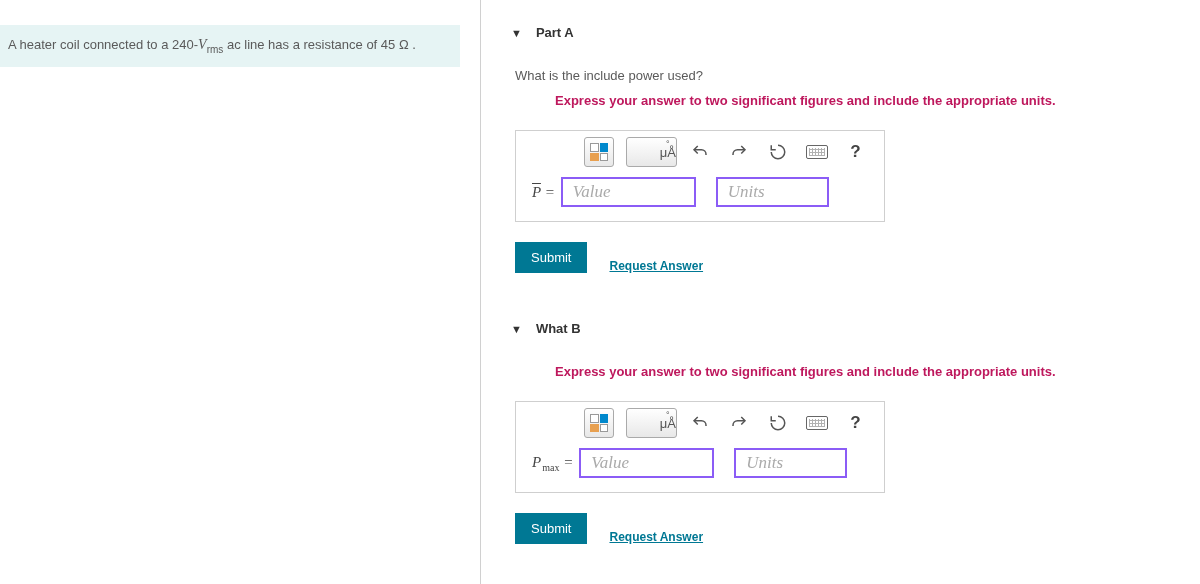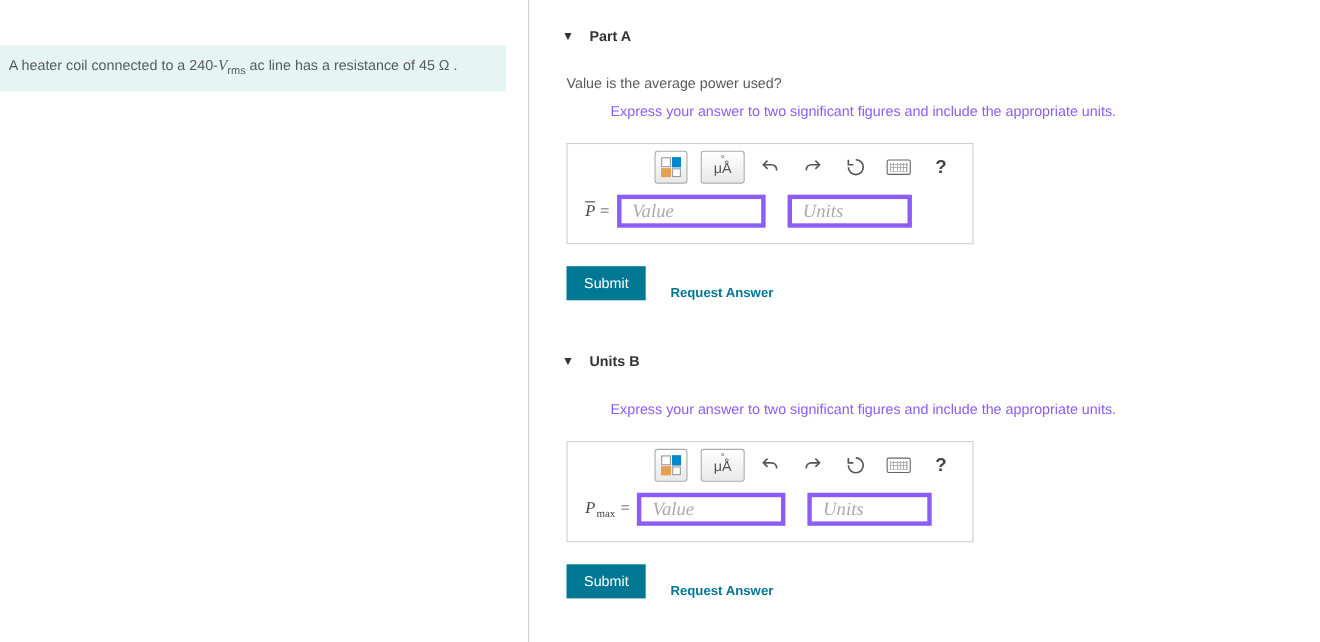--- a/index.html
+++ b/index.html
@@ -8,21 +8,20 @@
       font-size: 13px;
       color: #333;
       background: #fff;
       width: 1200px;
       height: 584px;
       display: flex;
     }
     .left-col {
       width: 480px;
       padding: 25px 20px 0 0;
-      margin-top: 16px;
     }
     .problem-statement {
       background: #e6f4f4;
       padding: 10px 8px;
       color: #5a5a5a;
       font-size: 13px;
       line-height: 1.4;
     }
     .problem-statement sub { font-size: 10px; }
     .right-col {
@@ -49,23 +48,23 @@
       font-size: 13px;
       color: #333;
     }
     .question {
       color: #5a5a5a;
       font-size: 13px;
       margin-bottom: 10px;
       margin-left: 4px;
     }
     .instruction {
-      font-weight: normal;
-      font-size: 13px;
-      color: #8b5cf6;
+      font-weight: bold;
+      font-size: 13px;
+      color: #be185d;
       margin-bottom: 22px;
       margin-left: 4px;
       padding-left: 40px;
     }
     .answer-box {
       border: 1px solid #cfcfcf;
       width: 370px;
       padding: 6px 6px 14px 6px;
       margin-left: 4px;
       margin-bottom: 20px;
@@ -103,22 +102,23 @@
     .frac-inner div { border: 1px solid #999; }
     .frac-inner .blue { background: #0088cc; border-color: #0088cc; }
     .frac-inner .white { background: #fff; }
     .frac-inner .orange { background: #e8a050; border-color: #e8a050; }
     .tool-units {
       border: 1px solid #aaa;
       border-radius: 3px;
       background: linear-gradient(#fff, #e8e8e8);
       font-size: 13px;
       color: #555;
-      width: 40px;
+      width: 51px;
       margin-left: 12px;
+      justify-content: flex-end;
     }
     .ring-over { position: relative; }
     .ring-over::before {
       content: "°";
       position: absolute;
       top: -6px;
       left: 50%;
       transform: translateX(-50%);
       font-size: 9px;
     }
@@ -131,21 +131,21 @@
     .var-label {
       font-style: italic;
       color: #444;
       font-size: 15px;
       margin-right: 6px;
     }
     .var-label .bar { text-decoration: overline; }
     .var-label sub { font-size: 10px; font-style: normal; padding-left:1px;}
     .value-input, .units-input {
       height: 30px;
-      border: 4px solid #8b5cf6;
+      border: 2px solid #8b5cf6;
       background: #fff;
       font-family: Georgia, serif;
       font-size: 17px;
       font-style: italic;
       color: #999;
       padding: 0 10px;
     }
     .value-input { width: 135px; margin-right: 20px; }
     .units-input { width: 113px; }
     .value-input::placeholder, .units-input::placeholder { color: #aaa; font-style: italic; }
@@ -158,20 +158,21 @@
       background: #007894;
       color: #fff;
       border: none;
       padding: 8px 16px;
       font-size: 13px;
       cursor: pointer;
       margin-right: 22px;
     }
     .request-link {
       color: #007894;
+      text-decoration: underline;
       font-size: 12px;
       font-weight: bold;
       cursor: pointer;
     }
     .kbd-icon {
       width: 22px; height: 14px; border: 1px solid #666; border-radius: 2px;
       position: relative;
     }
     .kbd-icon::before {
       content: ""; position: absolute; inset: 2px; 
@@ -190,21 +191,21 @@
   </div>
 </div>
 
 <div class="right-col">
 
   <div class="part">
     <div class="part-header">
       <span class="tri">▼</span>
       <span class="title">Part A</span>
     </div>
-    <div class="question">Value is the average power used?</div>
+    <div class="question">What is the include power used?</div>
     <div class="instruction">Express your answer to two significant figures and include the appropriate units.</div>
     <div class="answer-box">
       <div class="toolbar">
         <div class="tool tool-frac">
           <div class="frac-inner">
             <div class="white"></div>
               <div class="blue"></div>
             <div class="orange"></div>
               <div class="white"></div>
           </div>
@@ -245,21 +246,21 @@
     </div>
     <div class="actions">
       <button class="submit-btn">Submit</button>
       <a class="request-link">Request Answer</a>
     </div>
   </div>
 
   <div class="part">
     <div class="part-header">
       <span class="tri">▼</span>
-      <span class="title">Units B</span>
+      <span class="title">What B</span>
     </div>
     <div class="instruction">Express your answer to two significant figures and include the appropriate units.</div>
     <div class="answer-box">
       <div class="toolbar">
         <div class="tool tool-frac">
           <div class="frac-inner">
             <div class="white"></div>
               <div class="blue"></div>
             <div class="orange"></div>
               <div class="white"></div>

